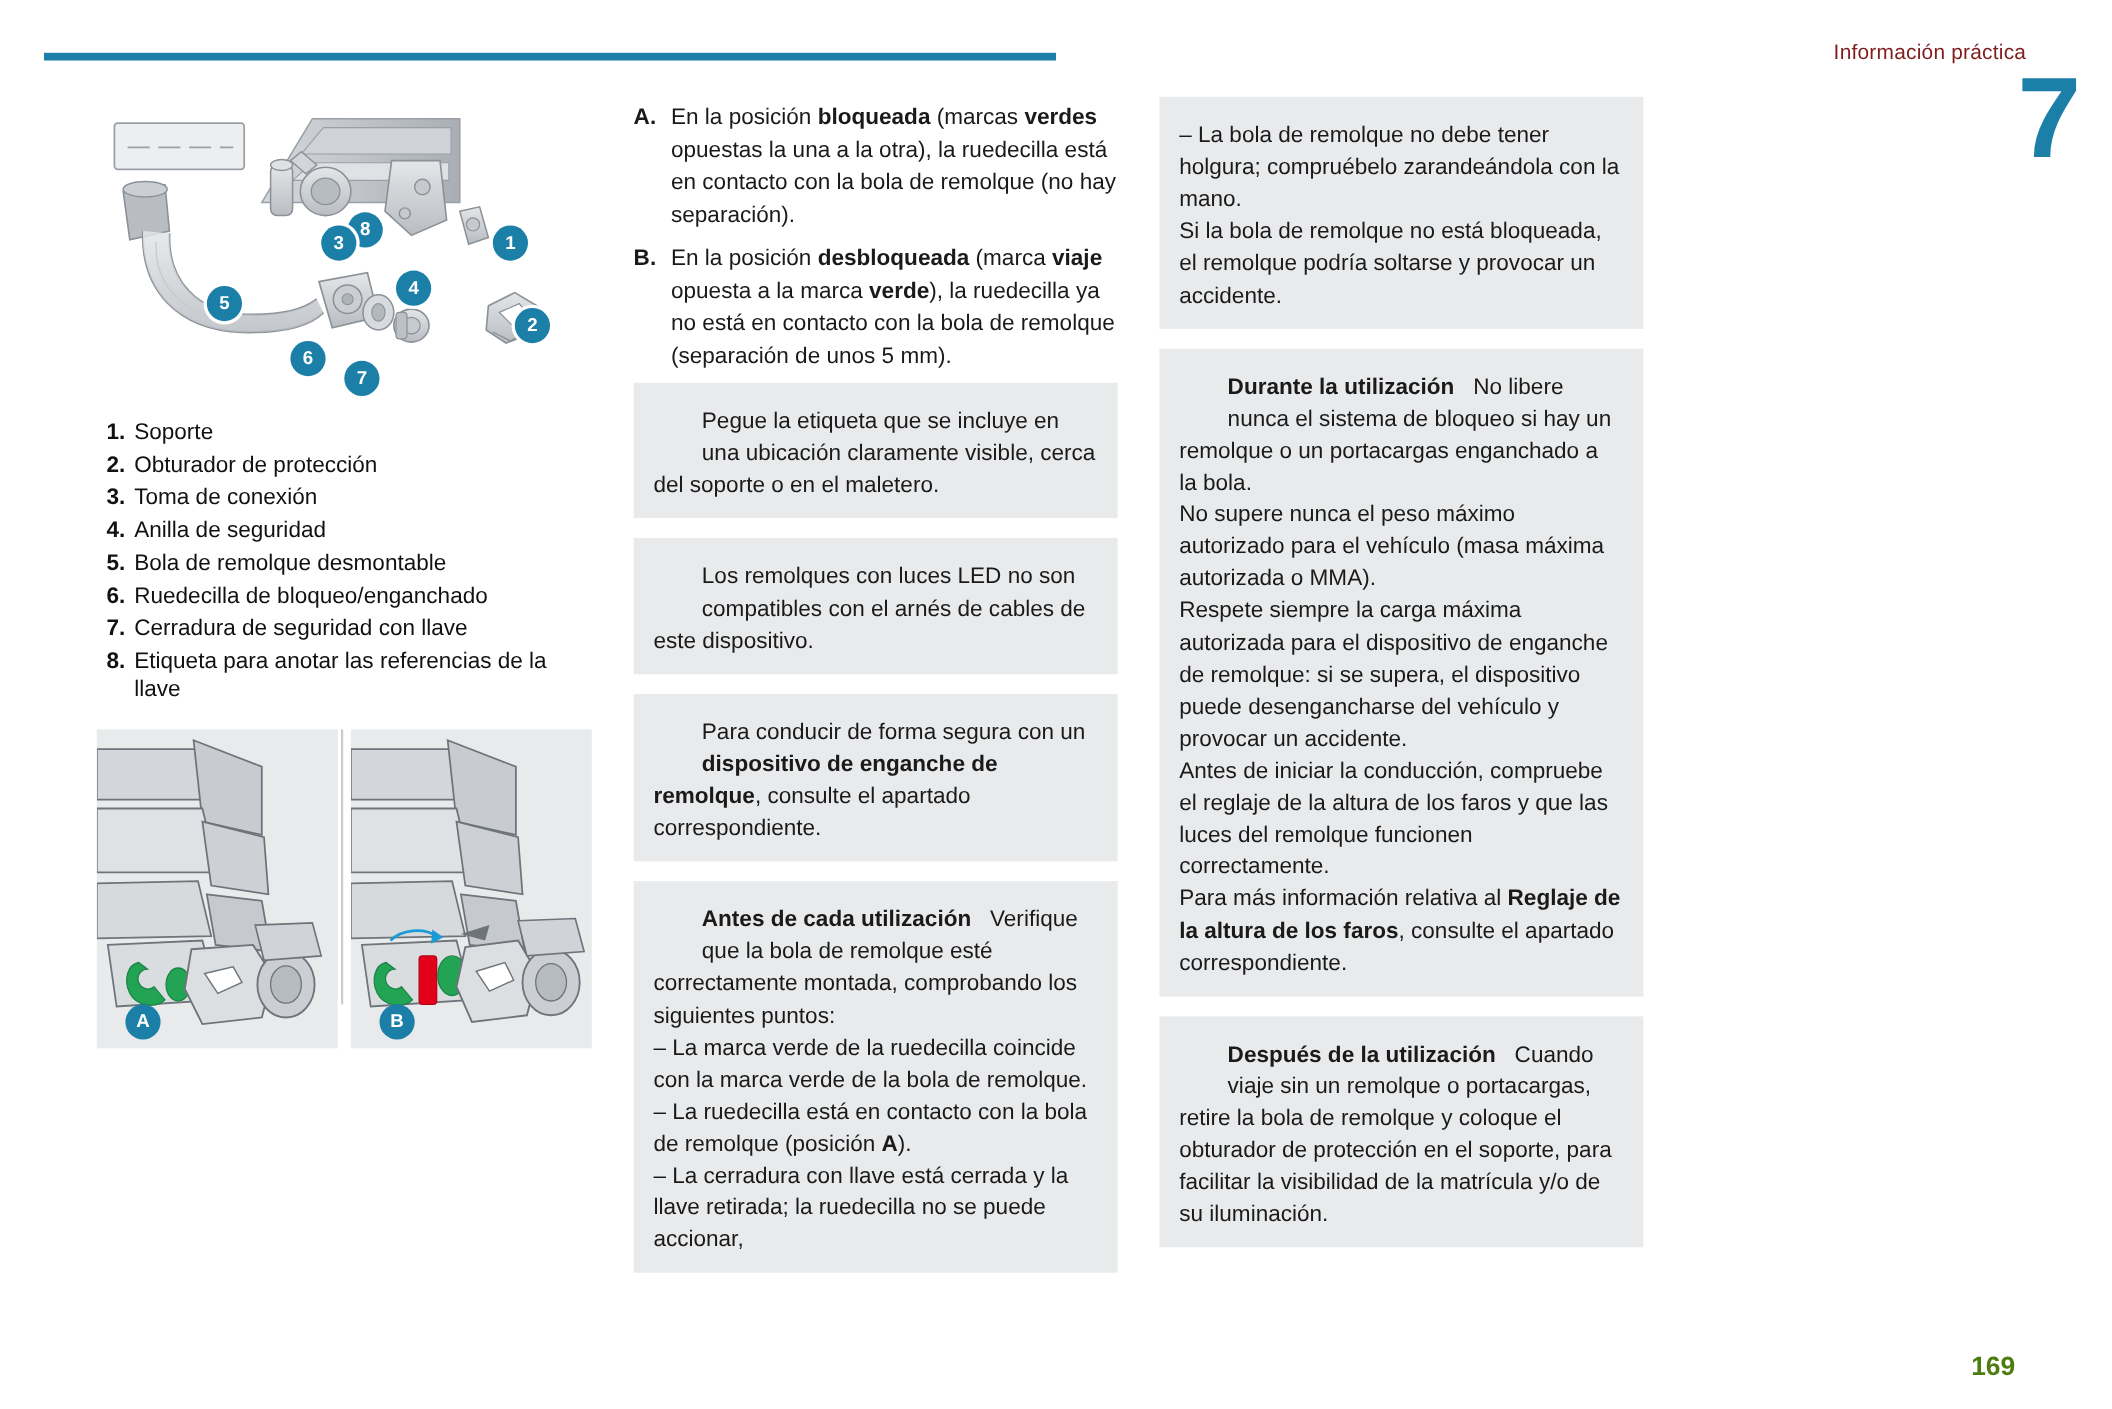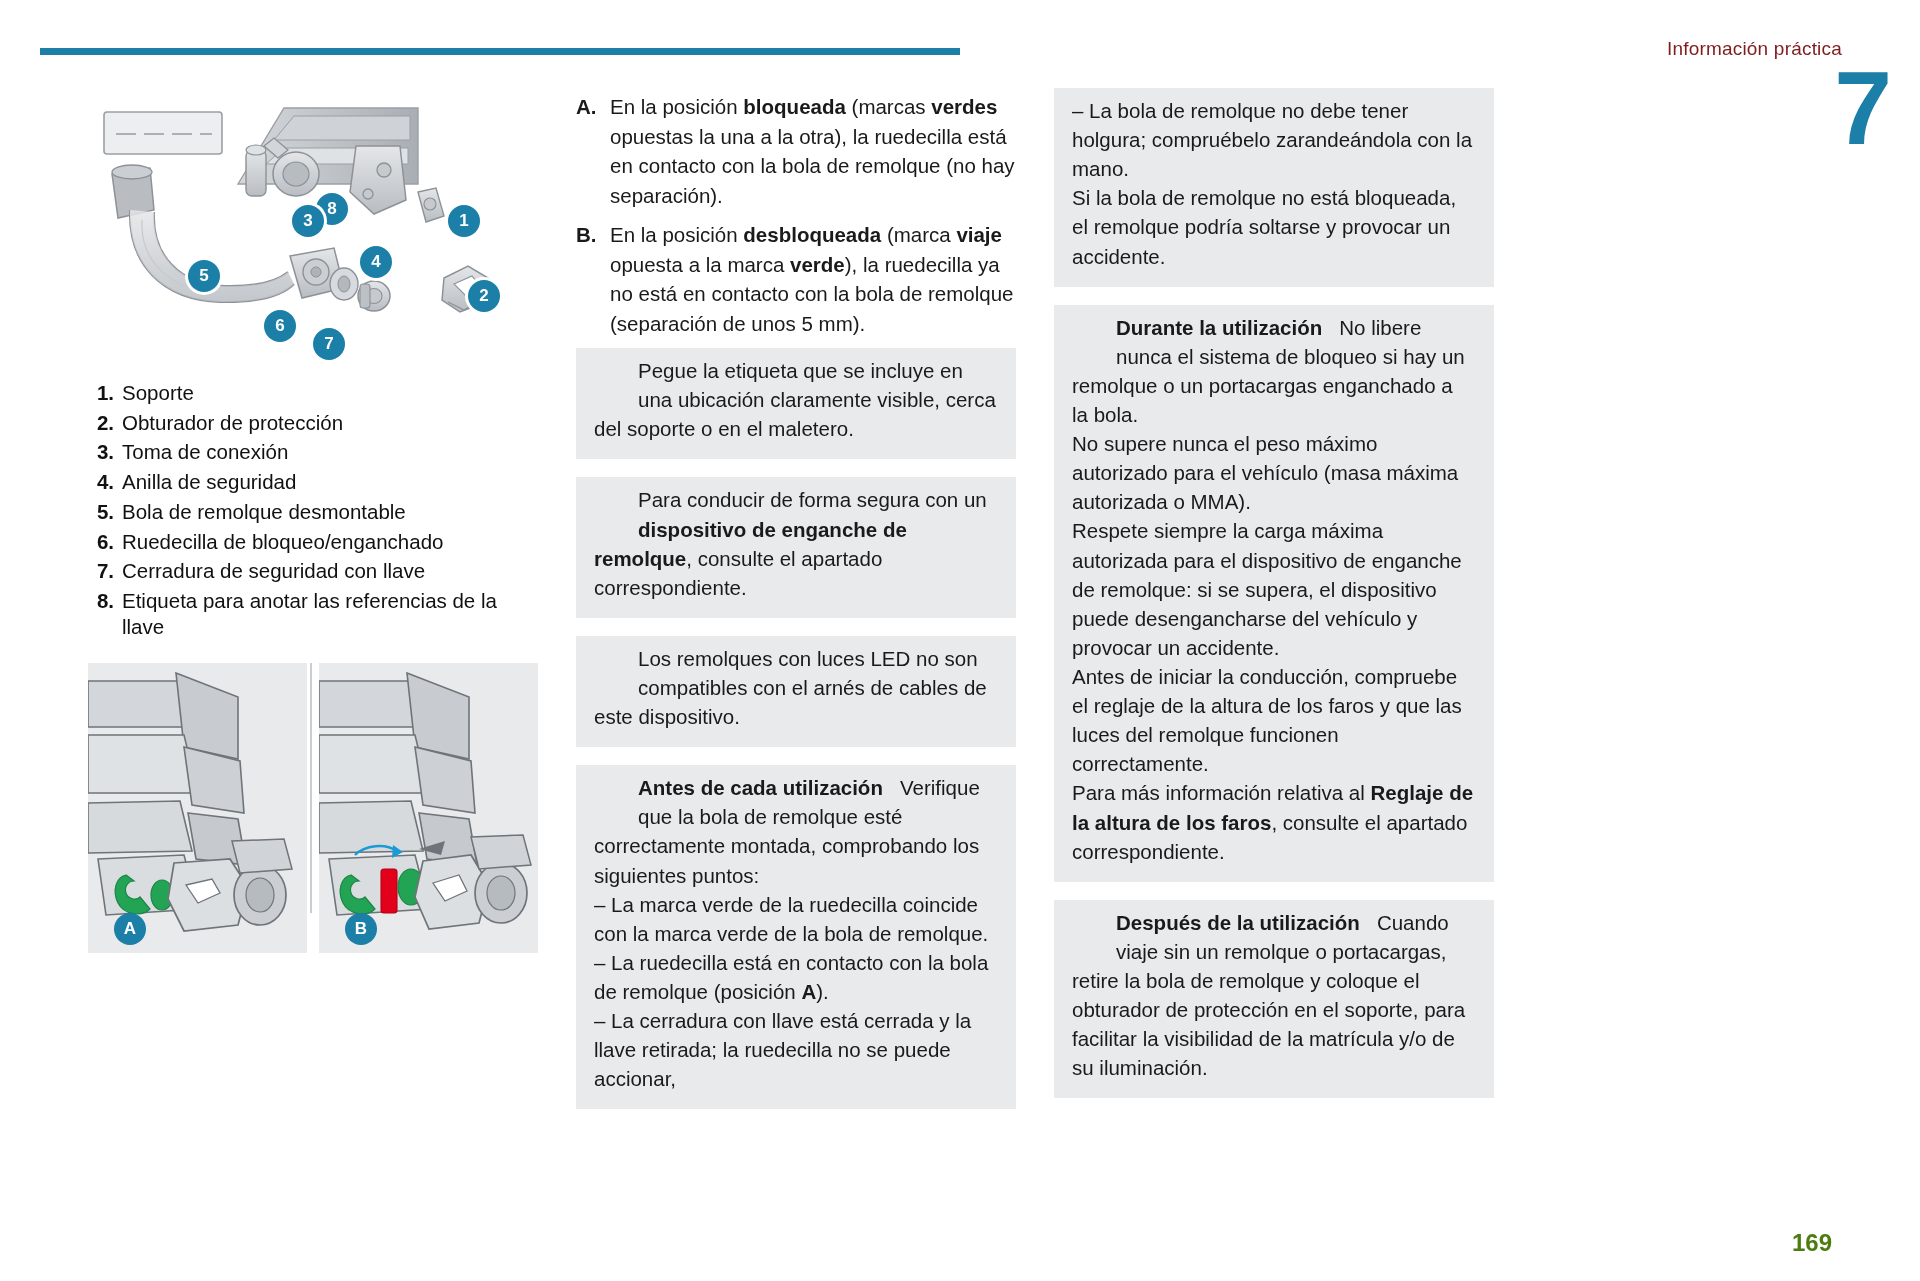--- a/index.html
+++ b/index.html
@@ -153,21 +153,21 @@
   .ab-letter {
     font-weight: bold;
     flex: 0 0 34px;
     width: 34px;
   }
   .ab-body { flex: 1; }
 
   
   .note {
     background: #e9eaec;
-    padding: 8px 20px 16px 18px;
+    padding: 20px 20px 16px 18px;
     margin-bottom: 18px;
     font-size: 20.5px;
     line-height: 1.42;
     position: relative;
   }
 
   .note-icon {
     float: left;
     width: 34px;
     height: 30px;
@@ -411,30 +411,30 @@
 
     <div class="note">
       <span class="note-icon">
         <span class="icon-info"><span class="dot"></span><span class="stem"></span></span>
       </span>
       <span>Pegue la etiqueta que se incluye en una ubicación claramente visible, cerca del soporte o en el maletero.</span>
     </div>
 
     <div class="note">
       <span class="note-icon">
+        <span class="icon-warn"><span class="bar"></span><span class="dot"></span></span>
+      </span>
+      <span>Los remolques con luces LED no son compatibles con el arnés de cables de este dispositivo.</span>
+    </div>
+
+    <div class="note">
+      <span class="note-icon">
         <span class="icon-info"><span class="dot"></span><span class="stem"></span></span>
       </span>
       <span>Para conducir de forma segura con un </span><span class="bold">dispositivo de enganche de remolque</span><span>, consulte el apartado correspondiente.</span>
-    </div>
-
-    <div class="note">
-      <span class="note-icon">
-        <span class="icon-warn"><span class="bar"></span><span class="dot"></span></span>
-      </span>
-      <span>Los remolques con luces LED no son compatibles con el arnés de cables de este dispositivo.</span>
     </div>
 
     <div class="note">
       <span class="note-icon">
         <span class="icon-warn"><span class="bar"></span><span class="dot"></span></span>
       </span>
       <span class="note-title">Antes de cada utilización</span>
       <span>&nbsp;</span>
       <span>Verifique que la bola de remolque esté correctamente montada, comprobando los siguientes puntos:</span>
       <span class="dash-line">– La marca verde de la ruedecilla coincide con la marca verde de la bola de remolque.</span>

